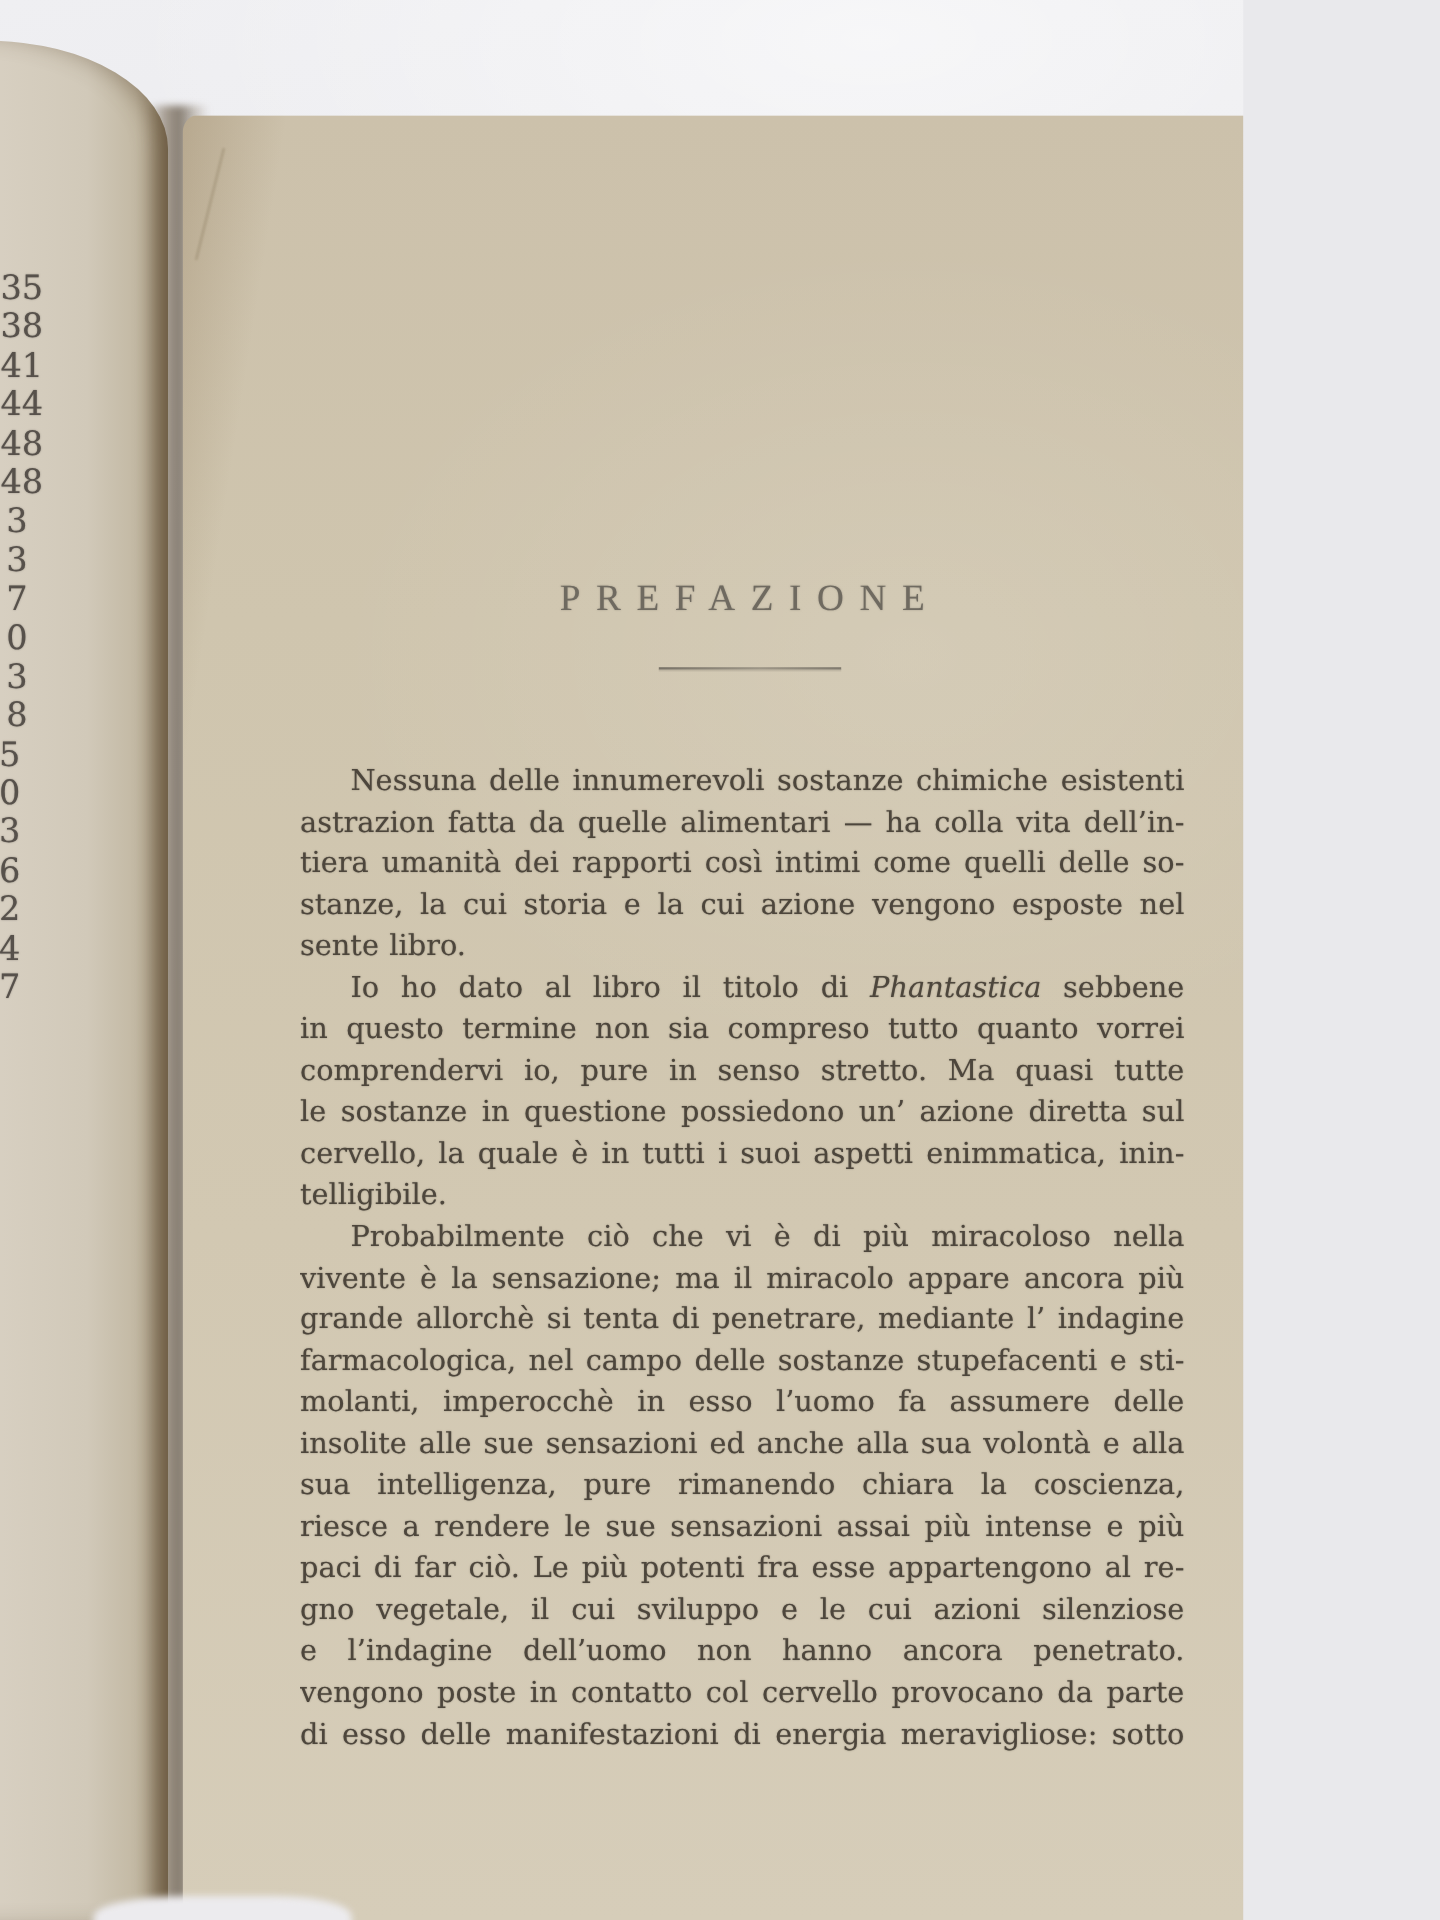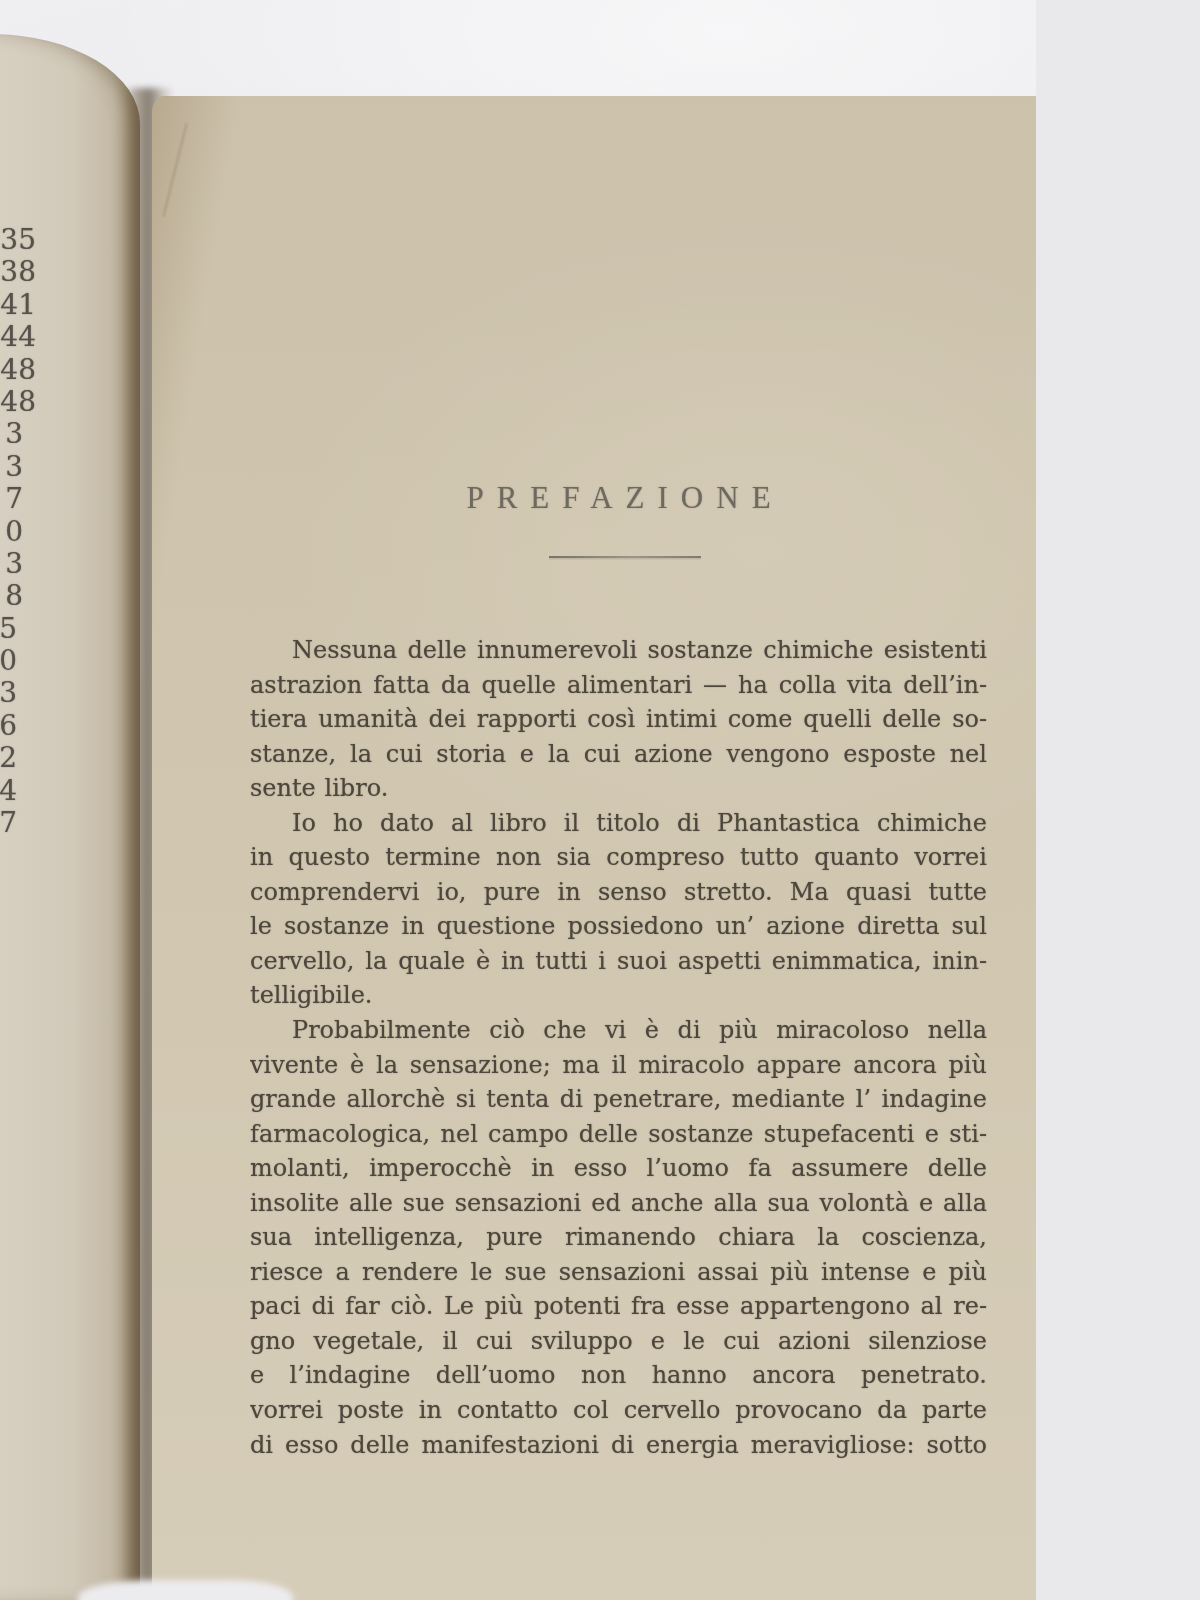--- a/index.html
+++ b/index.html
@@ -85,21 +85,21 @@
     font-size:24px;color:#4d463c;
     text-shadow:0 0 1.3px rgba(77,70,60,.58);
   }
   .line{
     height:34.55px;line-height:34.55px;overflow:hidden;
     text-align:justify;text-align-last:justify;text-justify:inter-word;
     word-spacing:1px;
   }
   .line.indent{text-indent:42px;}
   .line.parend{text-align-last:left;}
-  .ital{}
+  .ital{font-style:italic;}
 </style>
 </head>
 <body>
 
 <div class="stage">
 
   <div class="right-shadow"></div>
 
   <div class="left-page">
     <div class="numbers">
@@ -136,37 +136,37 @@
   <div class="heading">PREFAZIONE</div>
   <div class="rule"></div>
 
   <div class="page-text">
     <div class="line indent">Nessuna delle innumerevoli sostanze chimiche esistenti —</div>
     <div class="line">astrazion fatta da quelle alimentari — ha colla vita dell’in-</div>
     <div class="line">tiera umanità dei rapporti così intimi come quelli delle so-</div>
     <div class="line">stanze, la cui storia e la cui azione vengono esposte nel pre-</div>
     <div class="line parend">sente libro.</div>
 
-    <div class="line indent"><span>Io ho dato al libro il titolo di </span><span class="ital">Phantastica</span><span> chimiche</span></div>
+    <div class="line indent"><span>Io ho dato al libro il titolo di </span><span class="ital">Phantastica</span><span> sebbene</span></div>
     <div class="line">in questo termine non sia compreso tutto quanto vorrei</div>
     <div class="line">comprendervi io, pure in senso stretto. Ma quasi tutte</div>
     <div class="line">le sostanze in questione possiedono un’ azione diretta sul</div>
     <div class="line">cervello, la quale è in tutti i suoi aspetti enimmatica, inin-</div>
     <div class="line parend">telligibile.</div>
 
     <div class="line indent">Probabilmente ciò che vi è di più miracoloso nella natura</div>
     <div class="line">vivente è la sensazione; ma il miracolo appare ancora più</div>
     <div class="line">grande allorchè si tenta di penetrare, mediante l’ indagine</div>
     <div class="line">farmacologica, nel campo delle sostanze stupefacenti e sti-</div>
     <div class="line">molanti, imperocchè in esso l’uomo fa assumere delle forme</div>
     <div class="line">insolite alle sue sensazioni ed anche alla sua volontà e alla</div>
     <div class="line">sua intelligenza, pure rimanendo chiara la coscienza, ovvero</div>
     <div class="line">riesce a rendere le sue sensazioni assai più intense e più</div>
     <div class="line">paci di far ciò. Le più potenti fra esse appartengono al re-</div>
     <div class="line">gno vegetale, il cui sviluppo e le cui azioni silenziose l’occhio</div>
     <div class="line">e l’indagine dell’uomo non hanno ancora penetrato. Allorchè</div>
-    <div class="line">vorrei poste in contatto col cervello provocano da parte</div>
+    <div class="line">vengono poste in contatto col cervello provocano da parte</div>
     <div class="line">di esso delle manifestazioni di energia meravigliose: sotto</div>
   </div>
 
   <div class="bottom-sliver"></div>
 
 </div>
 
 </body></html>

